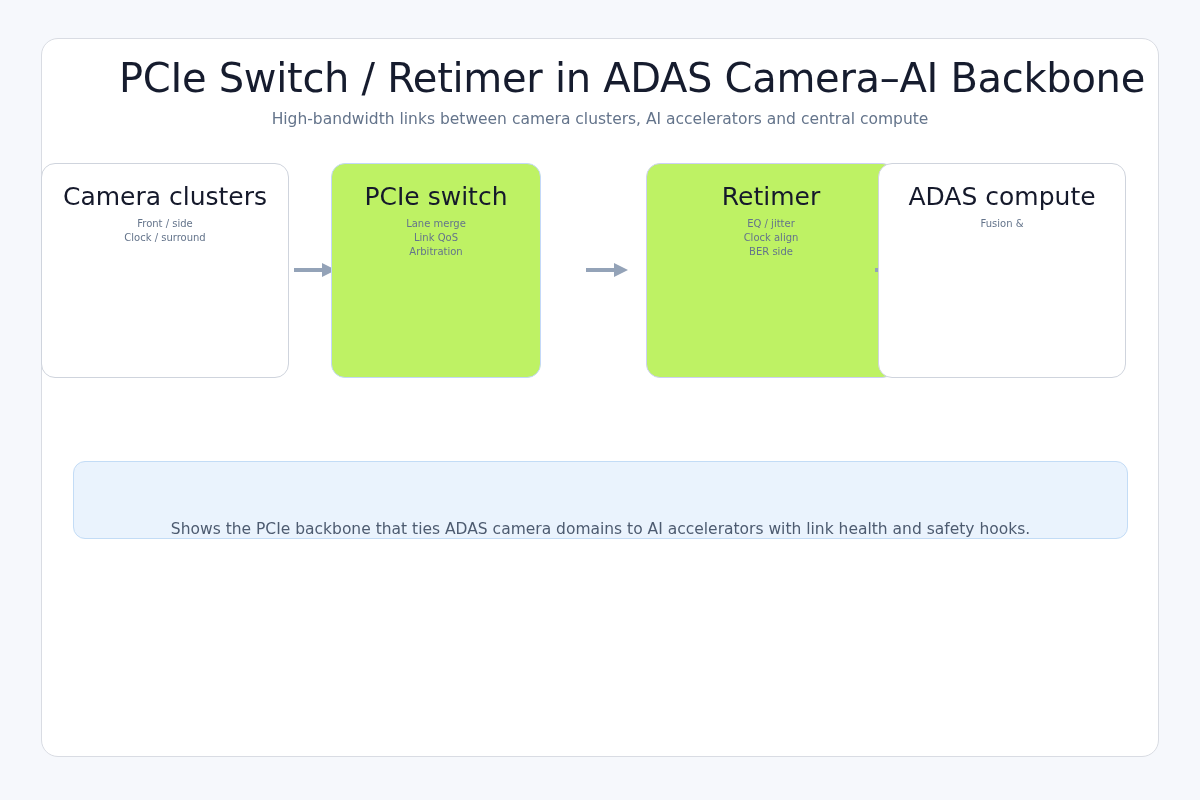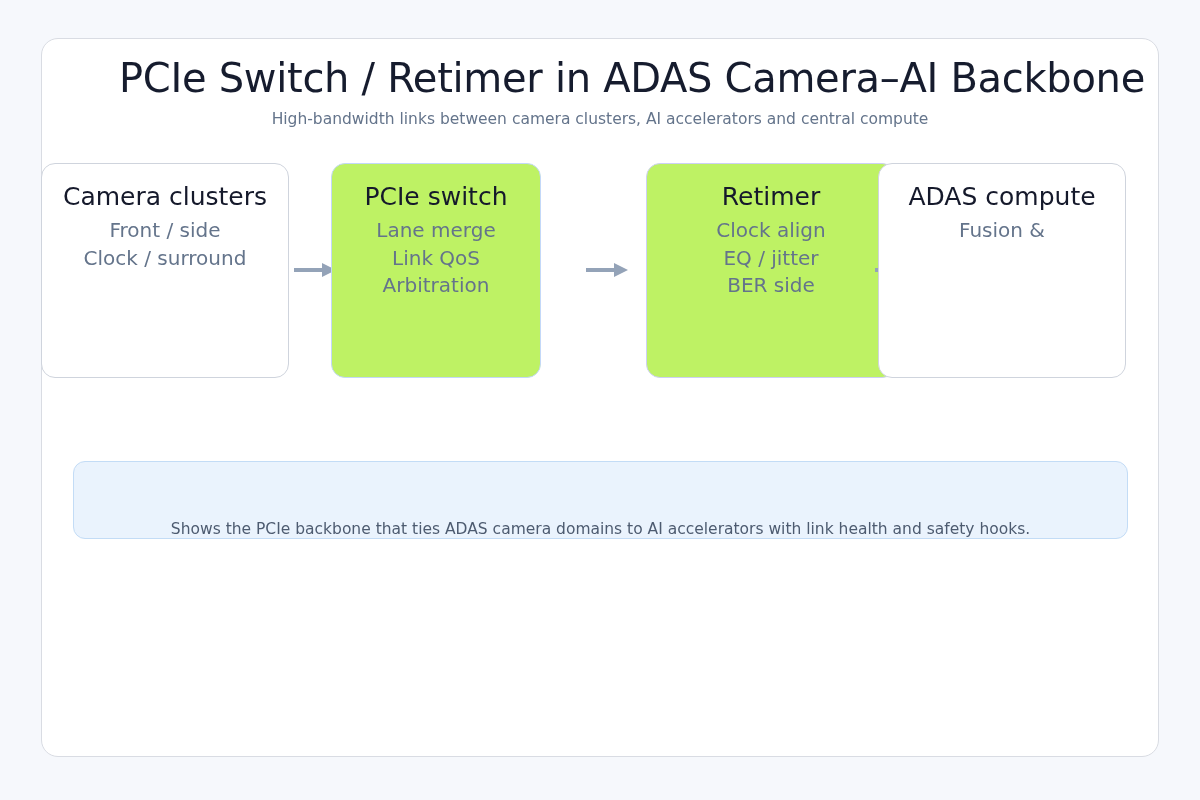--- a/index.html
+++ b/index.html
@@ -71,21 +71,21 @@
     overflow: hidden;
   }
   .node .n-title {
     margin-top: 17px;
     font-size: 25px;
     color: #15192b;
     line-height: 1.25;
   }
   .node .n-lines {
     margin-top: 5px;
-    font-size: 20px;
+    font-size: 10px;
     color: #64748b;
     line-height: 1.38;
   }
   .node .n-lines div { white-space: nowrap; }
 
   
   #node-0 { left: 41px;  width: 248px; background: #ffffff; }
   #node-1 { left: 331px; width: 210px; background: #bef264; border-color: #c3d8f8; }
   #node-2 { left: 620px; width: 250px; background: #bef264; border-color: #cdd0f4; margin-left: 26px; }
   #node-3 { left: 878px; width: 248px; background: #ffffff; }
@@ -174,22 +174,22 @@
   </div>
 
   <div class="arrow" id="arrow-1">
     <div class="shaft"></div>
     <div class="head"></div>
   </div>
 
   <div class="node" id="node-2">
     <div class="n-title">Retimer</div>
     <div class="n-lines">
+      <div>EQ / jitter</div>
       <div>Clock align</div>
-      <div>EQ / jitter</div>
       <div>BER side</div>
     </div>
   </div>
 
   <div class="arrow" id="arrow-2">
     <div class="shaft"></div>
     <div class="head"></div>
   </div>
 
   <div class="node" id="node-3">

